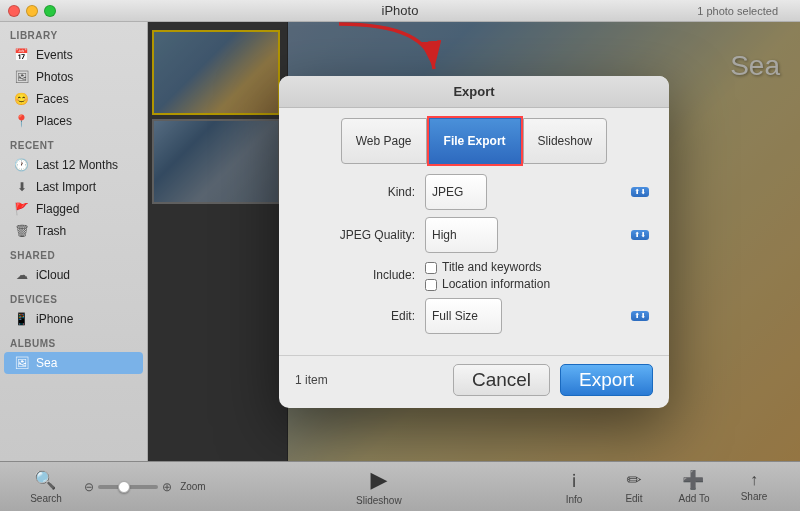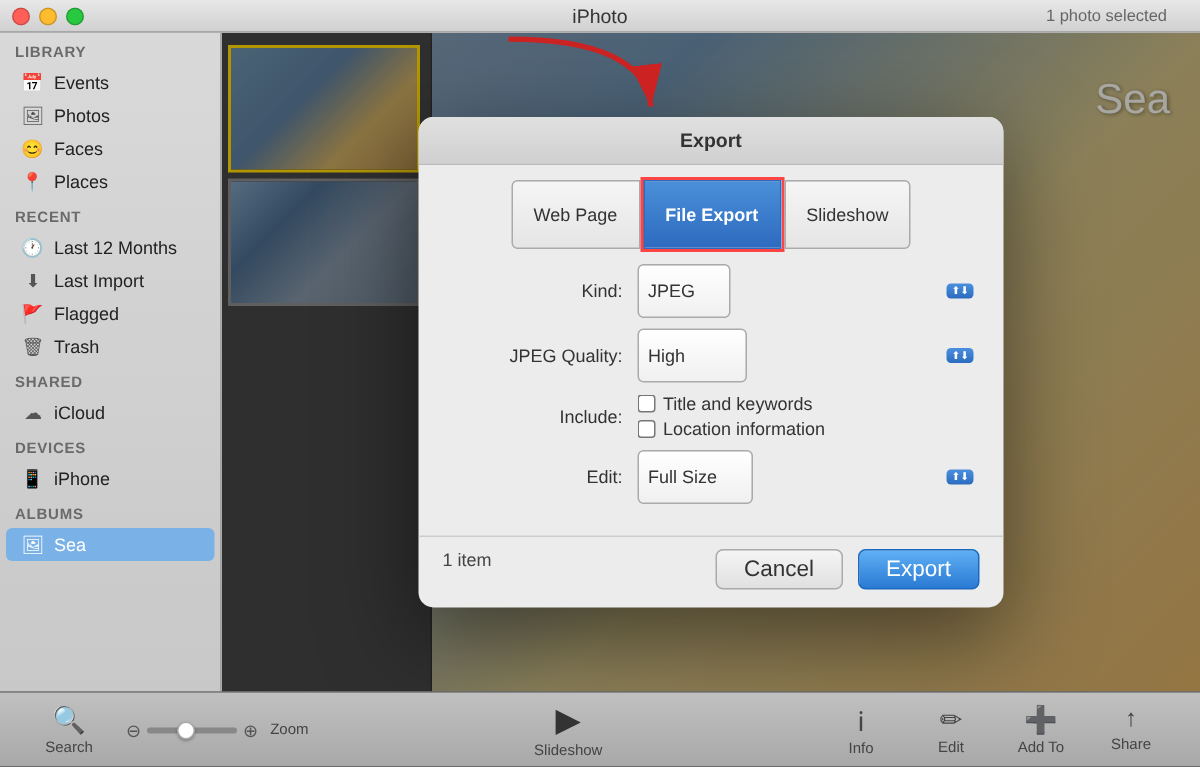--- a/index.html
+++ b/index.html
@@ -277,21 +277,21 @@
       border-radius: 3px;
       font-size: 7px;
     }
     .checkbox-row {
       display: flex;
       flex-direction: column;
       gap: 3px;
     }
     .checkbox-item {
       display: flex;
-      align-items: center;
+      align-items: flex-end;
       gap: 5px;
       font-size: 12px;
       color: #333;
     }
     .checkbox-item input[type=checkbox] {
       width: 12px;
       height: 12px;
     }
     .text-input {
       flex: 1;
@@ -299,36 +299,37 @@
       border: 1px solid #aaa;
       border-radius: 3px;
       padding: 0 6px;
       font-size: 12px;
       background: #fff;
     }
 
     
     .dialog-footer {
       display: flex;
+      align-items: center;
       justify-content: space-between;
       padding: 8px 16px 12px;
       border-top: 1px solid #ccc;
       margin-top: 4px;
     }
     .footer-info {
       font-size: 12px;
       color: #444;
     }
     .footer-buttons {
       display: flex;
       gap: 10px;
     }
     .btn {
       padding: 4px 18px;
-      font-size: 15px;
+      font-size: 19px;
       border-radius: 5px;
       cursor: pointer;
       border: 1px solid;
     }
     .btn-cancel {
       background: linear-gradient(to bottom, #f5f5f5, #e0e0e0);
       border-color: #aaa;
       color: #333;
     }
     .btn-export {

